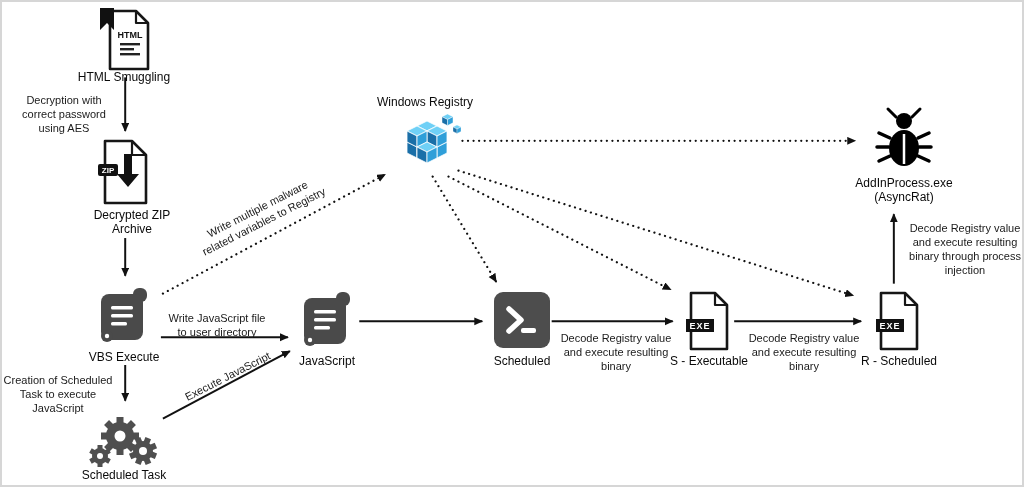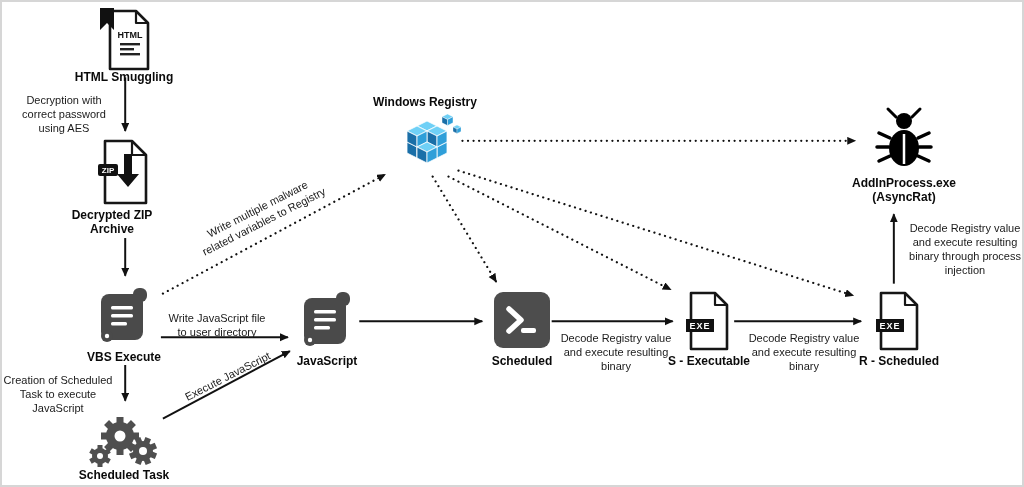--- a/index.html
+++ b/index.html
@@ -4,21 +4,21 @@
 <style>
   html,body{margin:0;padding:0;background:#eee;}
   .stage{
     position:relative;width:1024px;height:487px;margin:0 auto;
     background:#fff;border:2px solid #d6d6d6;box-sizing:border-box;
     font-family:"Liberation Sans",sans-serif;overflow:hidden;color:#111;padding-left:32px;
   }
   .arrows{position:absolute;left:0;top:0;width:100%;height:100%;}
   .ic{position:absolute;}
   .label{
-    position:absolute;font-size:12px;font-weight:700;text-align:center;
+    position:absolute;font-size:12px;font-weight:400;text-align:center;
     white-space:pre-line;line-height:1.2;color:#0a0a0a;
   }
   .note{
     position:absolute;font-size:11px;font-weight:400;text-align:center;
     white-space:pre-line;line-height:1.27;color:#1a1a1a;
   }
   .rot{transform-origin:50% 50%;}
   svg text{font-family:"Liberation Sans",sans-serif;font-weight:700;}
 </style>
 </head>
@@ -69,21 +69,21 @@
 
   <div class="ic" style="left:94px;top:136px">
     <svg width="58" height="68" viewBox="0 0 58 68">
       <path d="M9 3 H36 L50 17 V65 H9 Z" fill="#fff" stroke="#161616" stroke-width="2.6" stroke-linejoin="round"></path>
       <path d="M36 3 V17 H50" fill="none" stroke="#161616" stroke-width="2.2" stroke-linejoin="round"></path>
       <polygon points="28,16 36,16 36,36 43,36 32,49 21,36 28,36" fill="#111"></polygon>
       <rect x="2" y="26" width="20" height="12" rx="2" fill="#111"></rect>
       <text x="12" y="35" font-size="8" fill="#fff" text-anchor="middle">ZIP</text>
     </svg>
   </div>
-  <div class="label" style="left:60px;top:206px;width:100px">Decrypted ZIP
+  <div class="label" style="left:80px;top:206px;width:100px">Decrypted ZIP
 Archive</div>
 
   <div class="ic" style="left:93px;top:284px">
     <svg width="58" height="62" viewBox="0 0 58 62">
       <rect x="38" y="2" width="14" height="14" rx="6" fill="#4a4a4a"></rect>
       <rect x="6" y="8" width="42" height="46" rx="8" fill="#4a4a4a"></rect>
       <rect x="16" y="20" width="22" height="3.4" rx="1.5" fill="#fff"></rect>
       <rect x="16" y="28" width="22" height="3.4" rx="1.5" fill="#fff"></rect>
       <rect x="16" y="36" width="16" height="3.4" rx="1.5" fill="#fff"></rect>
       <circle cx="12" cy="50" r="6" fill="#4a4a4a"></circle>

